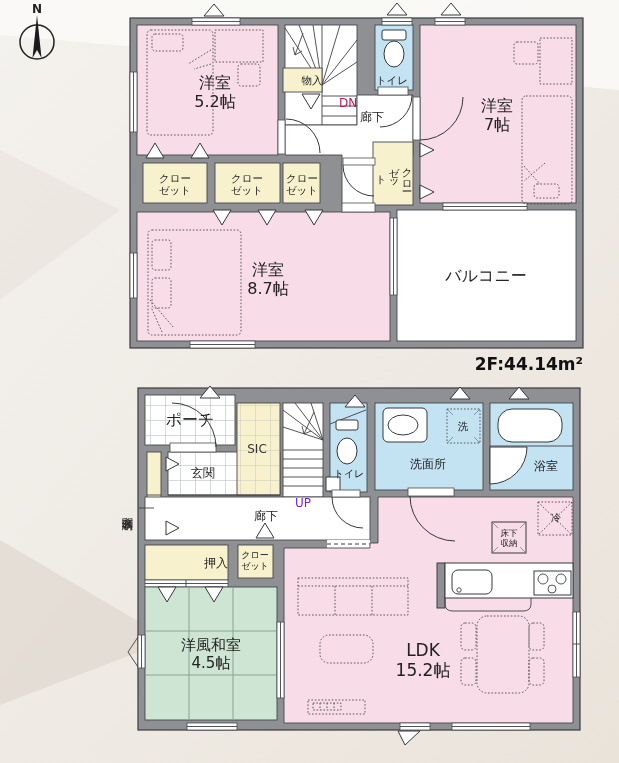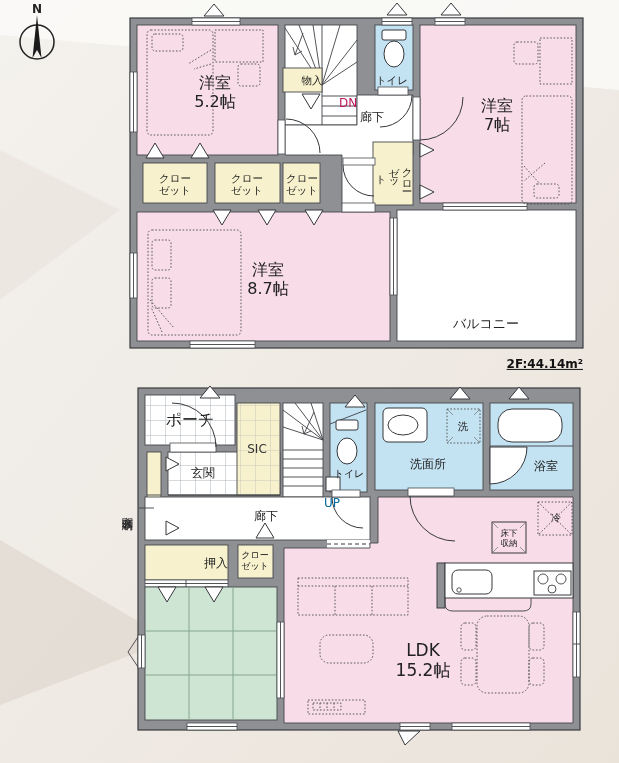--- a/index.html
+++ b/index.html
@@ -286,34 +286,36 @@
 7帖</div>
   <div class="label" style="left:175px;top:184px;font-size:10.5px;">クロー
 ゼット</div>
   <div class="label" style="left:247px;top:184px;font-size:10.5px;">クロー
 ゼット</div>
   <div class="label" style="left:302px;top:184px;font-size:10.5px;">クロー
 ゼット</div>
   <div class="label vlabel" style="left:394px;top:173px;font-size:10.5px;height:38px;">クローゼット</div>
   <div class="label" style="left:268px;top:280px;font-size:16px;">洋室
 8.7帖</div>
-  <div class="label" style="left:486px;top:276px;font-size:13px;margin-top:48px;">バルコニー</div>
-  <div class="label area" style="left:583px;top:364px;font-size:12px;text-decoration:underline;">2F:44.14m²</div>
+  <div class="label" style="left:486px;top:276px;font-size:16px;">バルコニー</div>
+  <div class="label area" style="left:583px;top:364px;font-size:17px;">2F:44.14m²</div>
 
   <div class="label" style="left:190px;top:420px;font-size:16px;">ポーチ</div>
   <div class="label" style="left:203px;top:473px;font-size:12px;">玄関</div>
   <div class="label" style="left:257px;top:449px;font-size:12px;color:#333;">SIC</div>
-  <div class="label" style="left:303px;top:503px;font-size:12px;color:#0369a1;margin-left:29px;">UP</div>
+  <div class="label" style="left:303px;top:503px;font-size:12px;color:#6d28d9;">UP</div>
   <div class="label" style="left:349px;top:474px;font-size:10px;">トイレ</div>
   <div class="label" style="left:428px;top:464px;font-size:12px;">洗面所</div>
   <div class="label" style="left:463px;top:426px;font-size:10.5px;">洗</div>
   <div class="label" style="left:546px;top:466px;font-size:12px;">浴室</div>
   <div class="label vlabel" style="left:127px;top:510px;font-size:11px;height:60px;">玄関収納</div>
   <div class="label" style="left:266px;top:516px;font-size:12px;">廊下</div>
   <div class="label" style="left:187px;top:563px;font-size:12px;margin-left:29px;">押入</div>
   <div class="label" style="left:255px;top:561px;font-size:9px;">クロー
 ゼット</div>
+  <div class="label" style="left:211px;top:655px;font-size:15px;">洋風和室
+4.5帖</div>
   <div class="label" style="left:423px;top:660px;font-size:17px;">LDK
 15.2帖</div>
   <div class="label" style="left:556px;top:518px;font-size:10px;">冷</div>
   <div class="label" style="left:509px;top:538px;font-size:8.5px;">床下
 収納</div>
 </div>
 
 </body></html>

